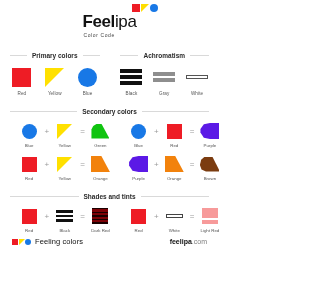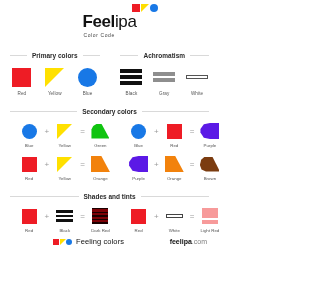--- a/index.html
+++ b/index.html
@@ -215,21 +215,20 @@
   
   .footer{
     position:absolute;
     left:0;right:0;
     bottom:14px;
     display:flex;
     align-items:center;
     justify-content:space-between;
     padding:0 12px;
     box-sizing:border-box;
-    margin-left:41px;
   }
   .foot-left{display:flex;align-items:center;gap:4px;}
   .foot-marks{display:flex;align-items:flex-end;gap:0.5px;}
   .fm-sq{width:6px;height:6px;background:#ee1c25;}
   .fm-tri{width:0;height:0;border-left:6px solid #ffde00;border-bottom:6px solid transparent;}
   .fm-ci{width:6px;height:6px;border-radius:50%;background:#1878e6;}
   .foot-text{font-size:7.5px;color:#111;letter-spacing:0.1px;}
   .foot-right{font-size:7px;color:#111;}
   .foot-right .b{font-weight:bold;}
   .foot-right .g{color:#7d7d7d;}

